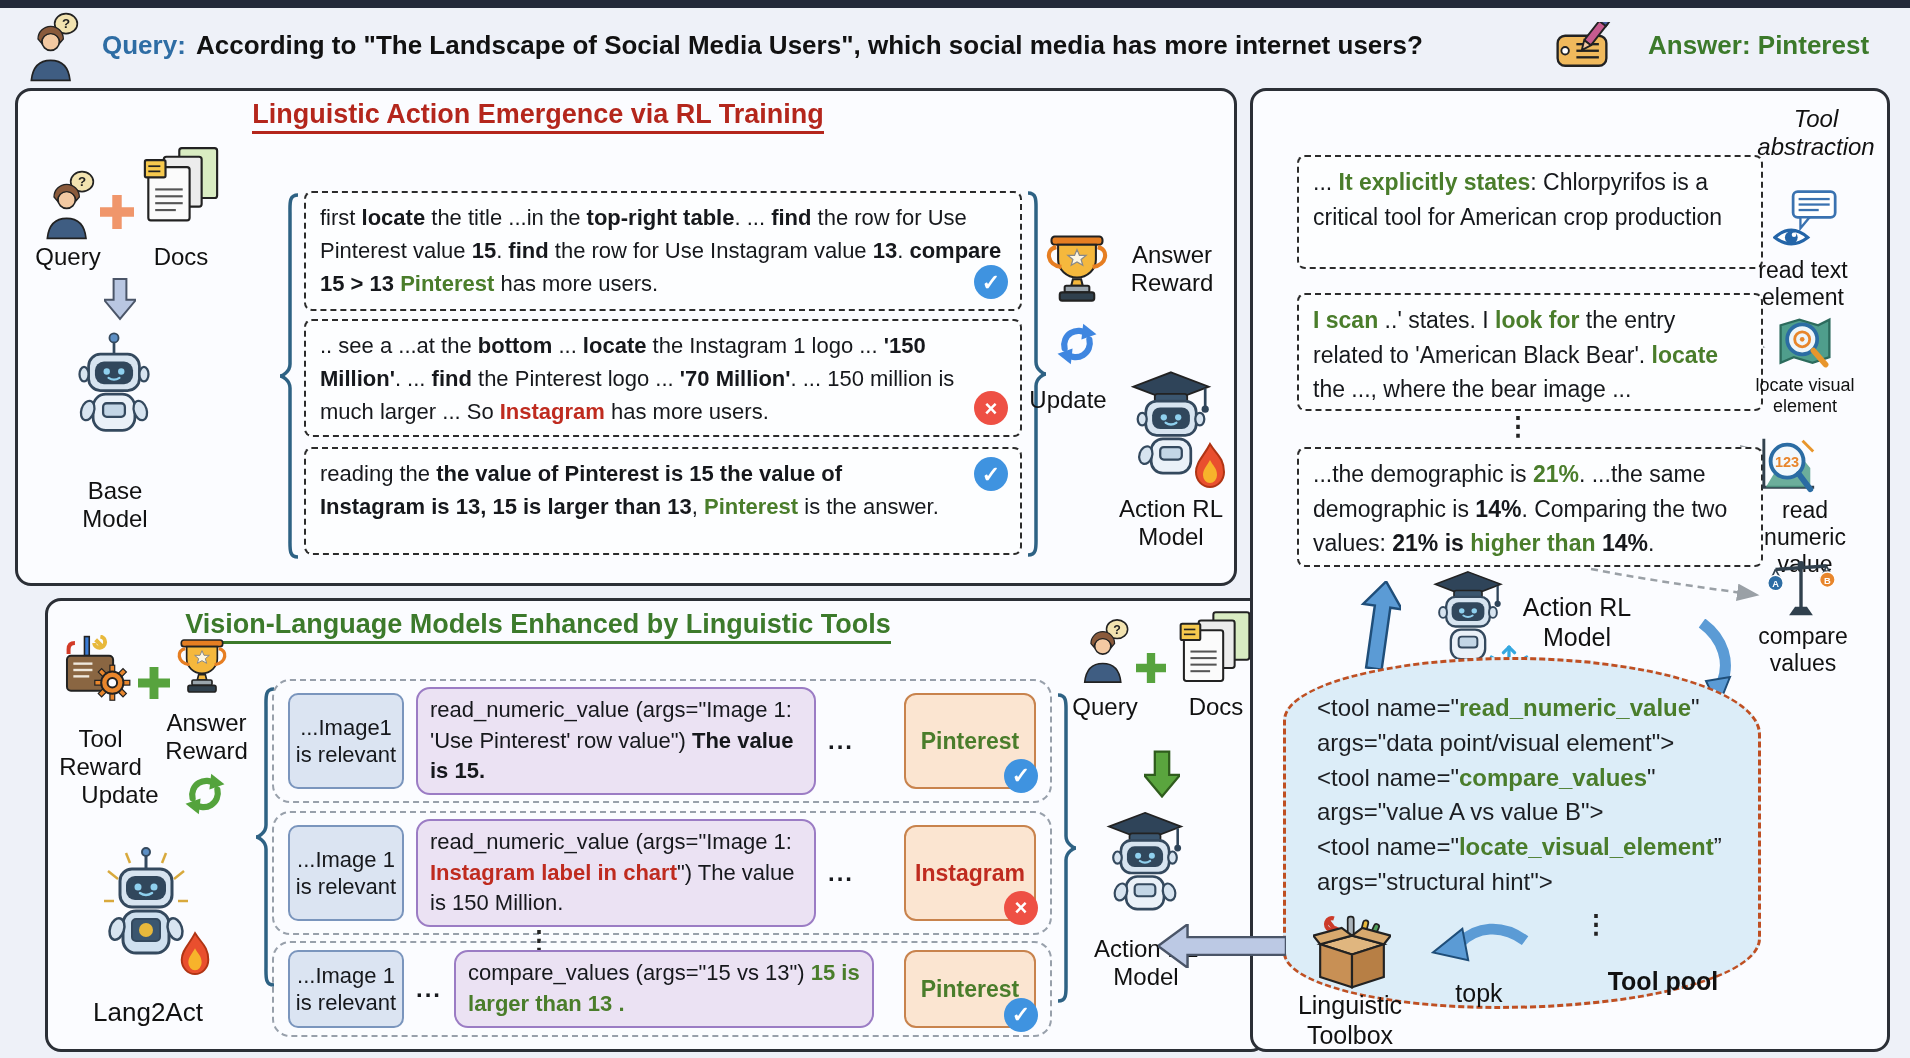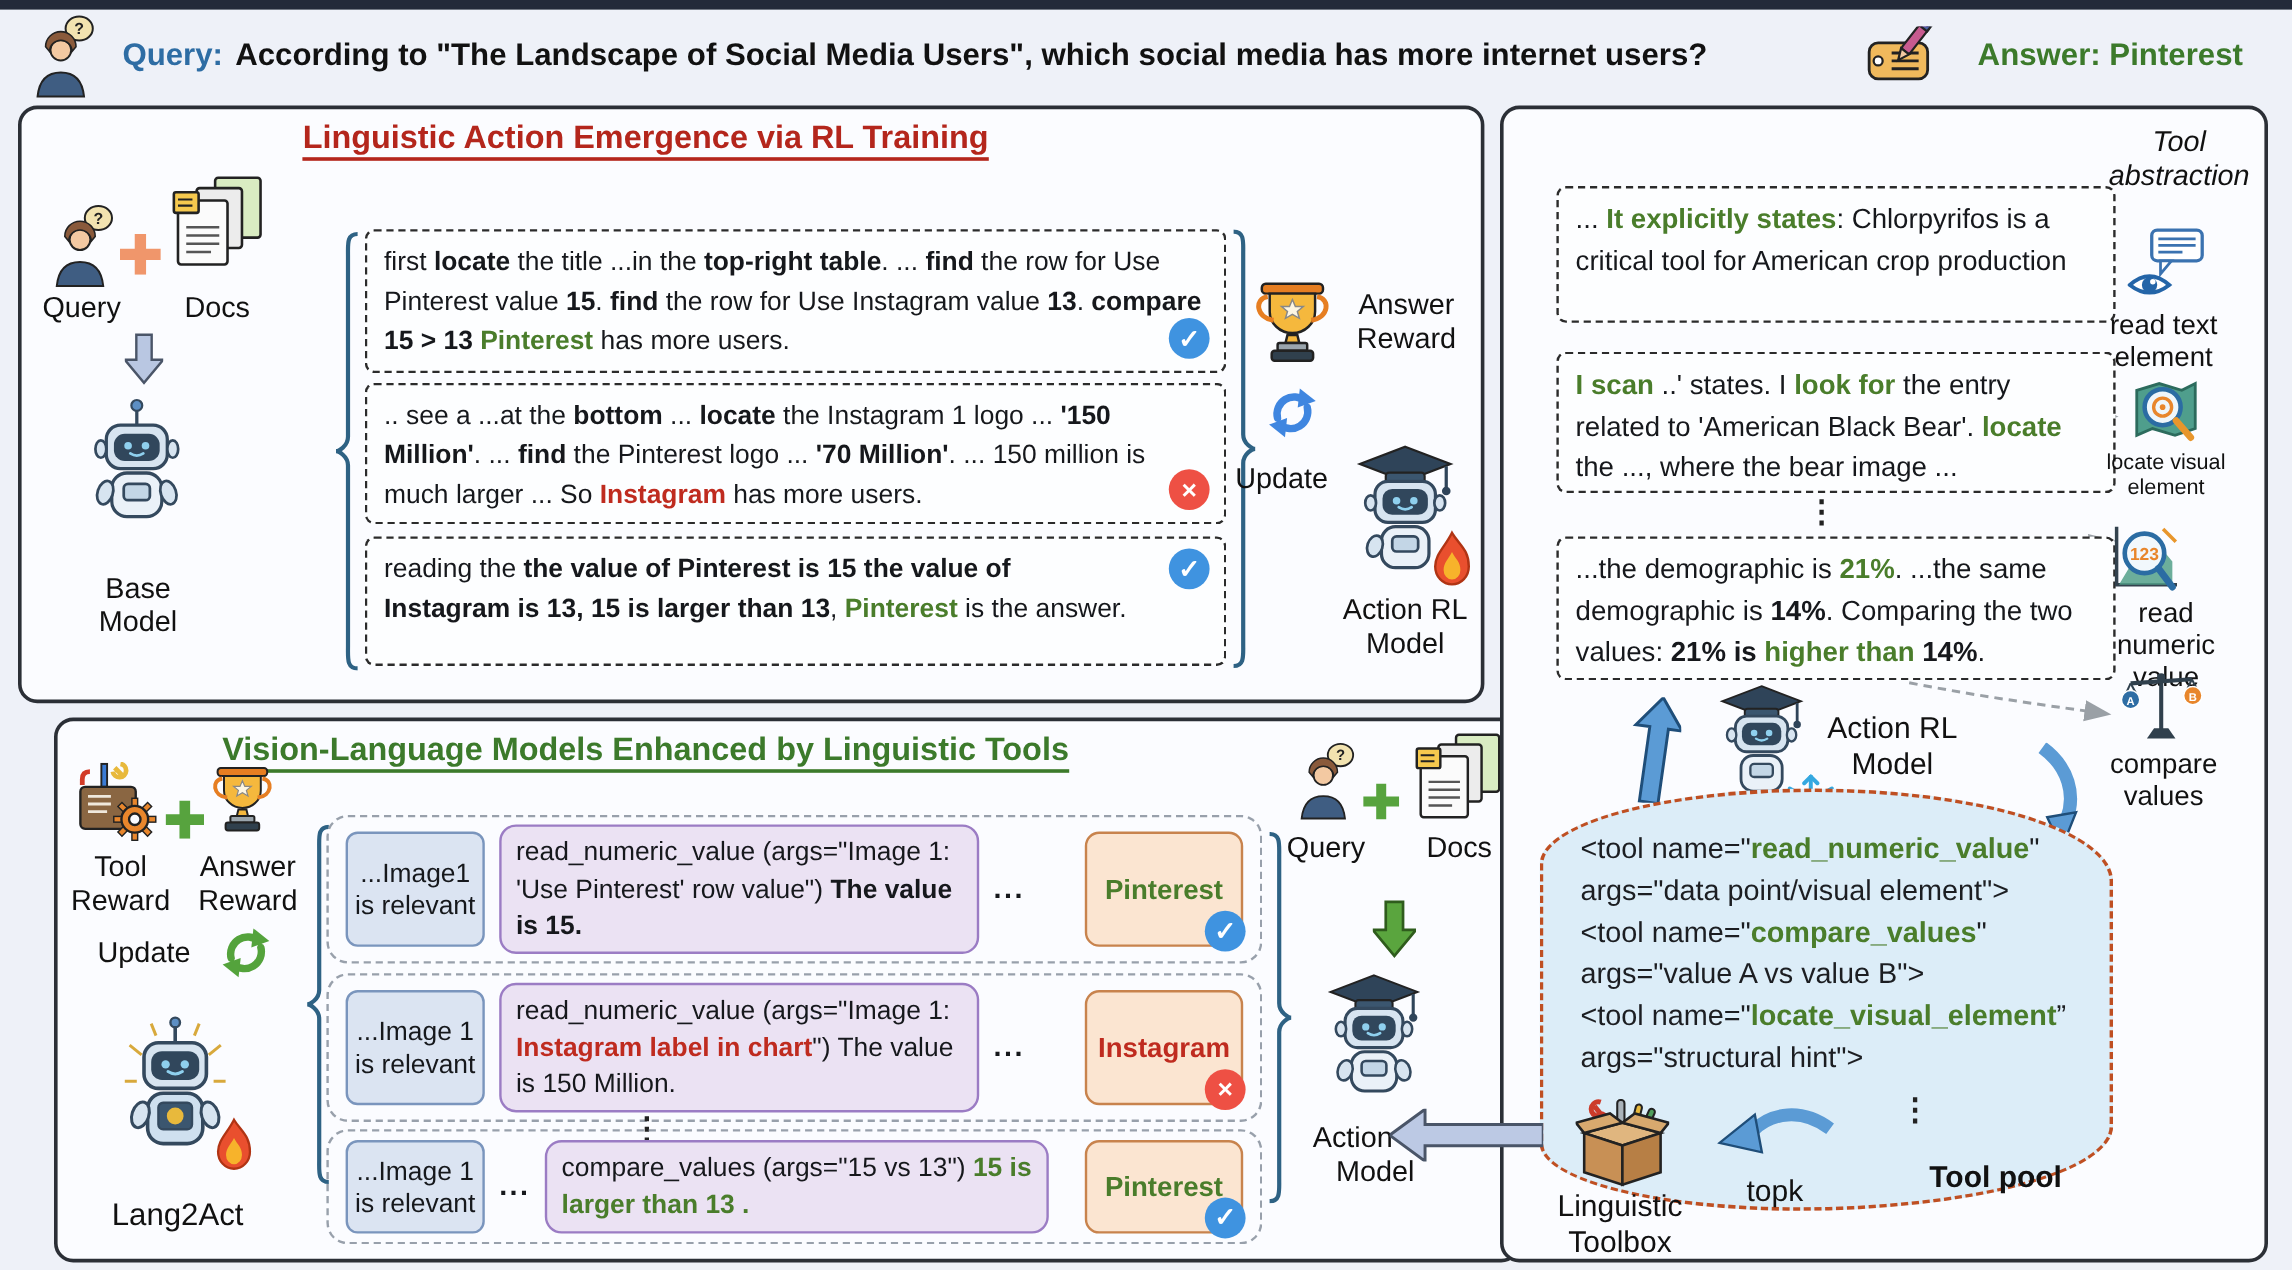--- a/index.html
+++ b/index.html
@@ -235,21 +235,21 @@
         <rect x="14" y="4" width="62" height="10" rx="4" fill="#e67e22" stroke="#222" stroke-width="2.5"></rect>
         <path d="M22 14 h46 v18 a23 22 0 0 1 -46 0 z" fill="#f5b83d" stroke="#222" stroke-width="2.5"></path>
         <path d="M20 17 c-14 2 -12 22 6 24" fill="none" stroke="#e67e22" stroke-width="5"></path>
         <path d="M70 17 c14 2 12 22 -6 24" fill="none" stroke="#e67e22" stroke-width="5"></path>
         <polygon points="45,20 48,27 56,27 50,32 52,39 45,35 38,39 40,32 34,27 42,27" fill="#fdf6e3" stroke="#888" stroke-width="1.5"></polygon>
         <polygon points="40,56 50,56 52,64 38,64" fill="#f5b83d" stroke="#222" stroke-width="2.5"></polygon>
         <rect x="30" y="64" width="30" height="8" rx="2" fill="#9aa5ad" stroke="#222" stroke-width="2.5"></rect>
         <rect x="24" y="72" width="42" height="10" rx="3" fill="#30404d" stroke="#222" stroke-width="2.5"></rect>
       </svg>
     </div>
-    <div class="lbl" style="left:0px;top:108px;width:105px;">Tool Reward</div>
+    <div class="lbl" style="left:0px;top:124px;width:105px;">Tool Reward</div>
     <div class="lbl" style="left:106px;top:108px;width:105px;">Answer Reward</div>
     <div class="lbl" style="left:22px;top:180px;width:100px;">Update</div>
     <div class="abs" style="left:134px;top:170px;width:46px;height:46px;">
       <svg viewBox="0 0 52 52" width="46" height="46">
         <path d="M12 31 A16 16 0 0 1 38 15" fill="none" stroke="#54a33c" stroke-width="7" stroke-linecap="round"></path>
         <polygon points="33,3 48,15 31,21" fill="#54a33c"></polygon>
         <path d="M40 21 A16 16 0 0 1 14 37" fill="none" stroke="#54a33c" stroke-width="7" stroke-linecap="round"></path>
         <polygon points="19,49 4,37 21,31" fill="#54a33c"></polygon>
       </svg>
     </div>

